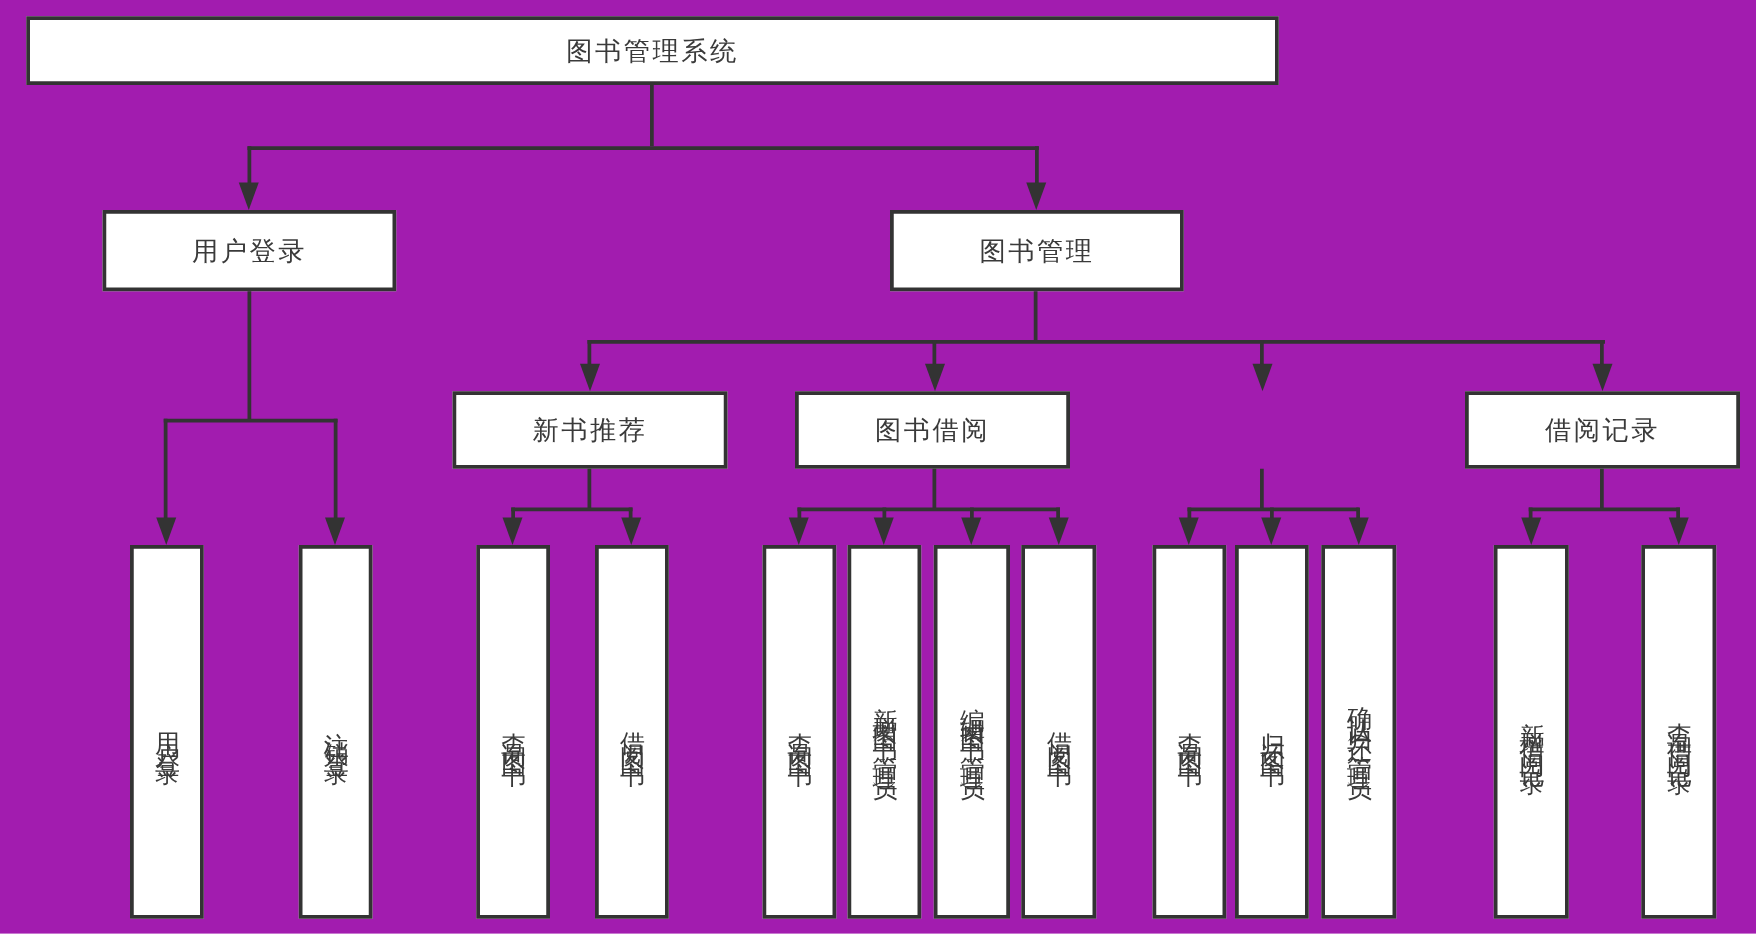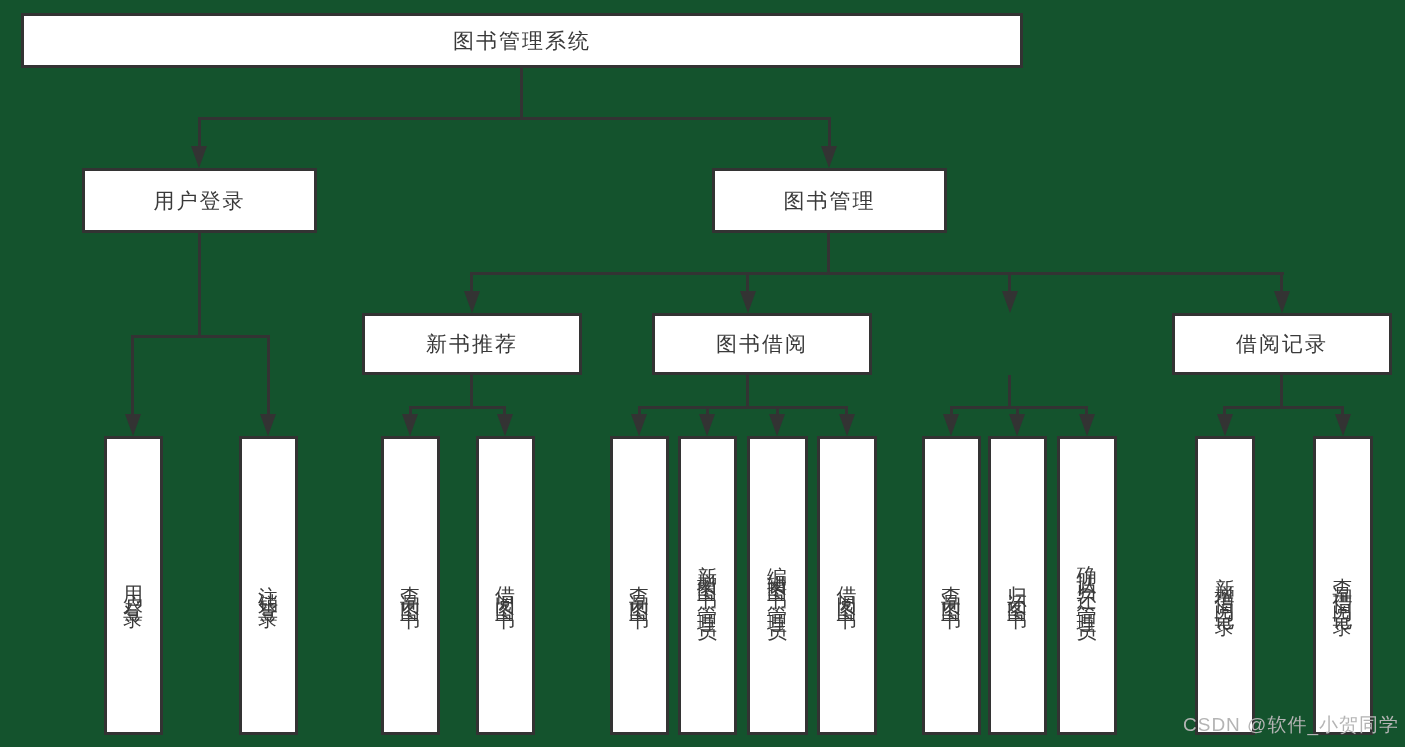--- a/index.html
+++ b/index.html
@@ -1,17 +1,17 @@
 <!DOCTYPE html>
 <html><head>
 <meta charset="utf-8">
 <style>
   html,body{margin:0;padding:0;background:#fff;}
   #stage{
-    position:relative;width:1405px;height:747px;background:#14532d;
+    position:relative;width:1405px;height:747px;background:#a21caf;
     font-family:"Liberation Sans","DejaVu Sans",sans-serif;
     color:#3a3a3a;overflow:hidden;
   }
   .node{
     position:absolute;background:#ffffff;border:3px solid #333333;
     box-sizing:border-box;display:flex;align-items:center;justify-content:center;
   }
   .node.h span{font-size:21px;letter-spacing:2px;white-space:nowrap;}
   .node.v span{
     writing-mode:vertical-rl;text-orientation:mixed;
@@ -41,21 +41,21 @@
   <div class="node h" style="left:82px;top:168px;width:235px;height:65px">
     <span>用户登录</span>
   </div>
   <div class="node h" style="left:362px;top:313px;width:220px;height:62px">
     <span>新书推荐</span>
   </div>
 
   <div class="node h" style="left:712px;top:168px;width:235px;height:65px">
     <span>图书管理</span>
   </div>
-  <div class="node h" style="left:652px;top:313px;width:220px;height:62px">
+  <div class="node h" style="left:636px;top:313px;width:220px;height:62px">
     <span>图书借阅</span>
   </div>
   <div class="node h" style="left:1172px;top:313px;width:220px;height:62px">
     <span>借阅记录</span>
   </div>
 
   <div class="node v" style="left:104px;top:436px;width:59px;height:299px">
     <span>用户登录</span>
   </div>
   <div class="node v" style="left:239px;top:436px;width:59px;height:299px">
@@ -151,15 +151,14 @@
   <div class="vl" style="left:1085px;top:406px;height:10px"></div>
   <div class="arw" style="left:1079px;top:414px"></div>
 
   <div class="vl" style="left:1280px;top:375px;height:33px"></div>
   <div class="hl" style="left:1223px;top:406px;width:121px"></div>
   <div class="vl" style="left:1223px;top:406px;height:10px"></div>
   <div class="arw" style="left:1217px;top:414px"></div>
   <div class="vl" style="left:1341px;top:406px;height:10px"></div>
   <div class="arw" style="left:1335px;top:414px"></div>
 
-  <div class="watermark">CSDN @软件_小贺同学</div>
 
 </div>
 
 </body></html>

